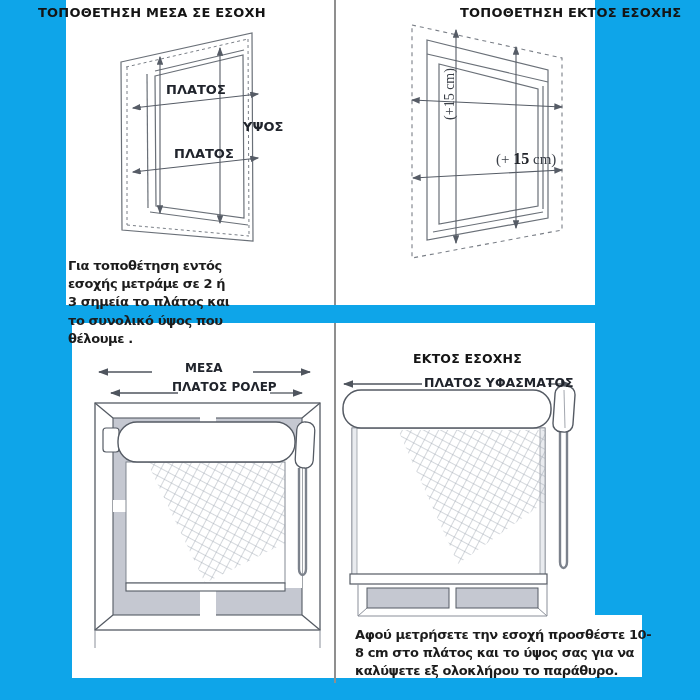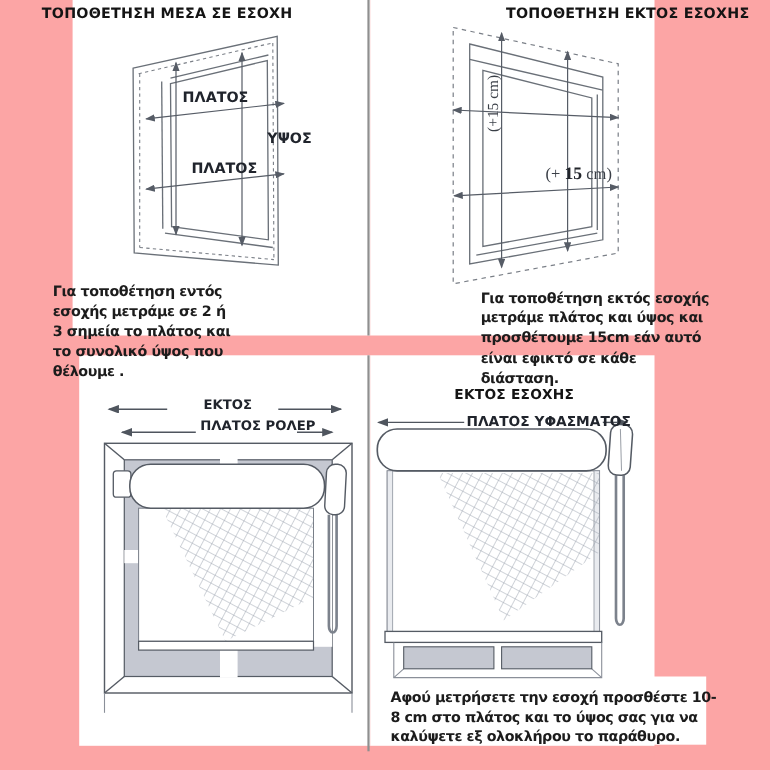--- a/index.html
+++ b/index.html
@@ -1,18 +1,18 @@
 <!DOCTYPE html>
 <html><head>
 <meta charset="utf-8">
 <style>
   html,body{margin:0;padding:0;}
   .page{
     position:relative; width:700px; height:700px;
-    background:#fca5a5; overflow:hidden;
+    background:#0ea5e9; overflow:hidden;
     font-family:"DejaVu Sans","Liberation Sans",sans-serif;
   }
   .panel{position:absolute;background:#ffffff;}
   .divider{position:absolute;width:2px;background:#8f8f8f;}
   .title{
     position:absolute; font-weight:bold; font-size:13px; color:#141414;
     letter-spacing:0.2px; white-space:nowrap;
   }
   .para{
     position:absolute; font-weight:bold; font-size:13px; line-height:1.4;
@@ -78,21 +78,21 @@
       <line x1="150" y1="28" x2="150" y2="203" marker-start="url(#m1)" marker-end="url(#m1)"></line>
       <line x1="63" y1="88" x2="188" y2="74" marker-start="url(#m1)" marker-end="url(#m1)"></line>
       <line x1="63" y1="152" x2="188" y2="138" marker-start="url(#m1)" marker-end="url(#m1)"></line>
     </g>
   </svg>
 
   <div class="dlabel big" style="left:166px;top:82px;">ΠΛΑΤΟΣ</div>
   <div class="dlabel big" style="left:243px;top:119px;">ΥΨΟΣ</div>
   <div class="dlabel big" style="left:174px;top:146px;">ΠΛΑΤΟΣ</div>
 
-  <div class="para" style="left:48px;top:257px;width:165px;">Για τοποθέτηση εντός εσοχής μετράμε σε 2 ή 3 σημεία το πλάτος και το συνολικό ύψος που θέλουμε .</div>
+  <div class="para" style="left:68px;top:257px;width:165px;">Για τοποθέτηση εντός εσοχής μετράμε σε 2 ή 3 σημεία το πλάτος και το συνολικό ύψος που θέλουμε .</div>
 
   <div class="title" style="left:460px;top:5px;">ΤΟΠΟΘΕΤΗΣΗ ΕΚΤΟΣ ΕΣΟΧΗΣ</div>
 
   <svg style="left:400px;top:16px;" width="275" height="252" viewBox="0 0 275 252">
     <defs>
       <marker id="m2" viewBox="0 0 8 6" refX="7" refY="3" markerWidth="8" markerHeight="6" orient="auto-start-reverse">
         <path d="M0,0 L8,3 L0,6 z" fill="#565c66"></path>
       </marker>
     </defs>
 
@@ -114,21 +114,20 @@
     </g>
   </svg>
 
   <div class="serif-label rot" style="left:405px;top:86px;width:90px;font-size:14px;">(+15 cm)</div>
   <div class="serif-label" style="left:496px;top:150px;">
     <span>(+</span>
     <b>15</b>
     <span>cm)</span>
   </div>
 
-  <div class="para" style="left:437px;top:263px;width:210px;">Για  τοποθέτηση εκτός εσοχής μετράμε πλάτος και ύψος και προσθέτουμε 15cm εάν αυτό είναι εφικτό σε κάθε διάσταση.</div>
 
   <svg style="left:85px;top:355px;" width="250" height="300" viewBox="0 0 250 300">
     <defs>
       <marker id="m3" viewBox="0 0 8 6" refX="7" refY="3" markerWidth="8" markerHeight="6" orient="auto-start-reverse">
         <path d="M0,0 L8,3 L0,6 z" fill="#4f555e"></path>
       </marker>
       <pattern id="netp1" width="8" height="8" patternUnits="userSpaceOnUse" patternTransform="rotate(28)">
         <path d="M0,0 L0,8 M0,0 L8,0" stroke="#9aa1ad" stroke-width="0.9" fill="none"></path>
       </pattern>
     </defs>
@@ -166,22 +165,22 @@
     <polygon points="62,107 200,107 200,188 120,228" fill="url(#netp1)" opacity="0.95"></polygon>
     <rect x="41" y="228" width="159" height="8" fill="#ffffff" stroke="#555b64" stroke-width="1.1"></rect>
 
     <path d="M214,113 L214,214 A3.5,6 0 0 0 221,214 L221,113" fill="none" stroke="#7c828c" stroke-width="2.4"></path>
 
     <rect x="18" y="73" width="16" height="24" rx="3" fill="#ffffff" stroke="#555b64" stroke-width="1.2"></rect>
     <rect x="33" y="67" width="177" height="40" rx="19" fill="#ffffff" stroke="#555b64" stroke-width="1.4"></rect>
     <rect x="211" y="67" width="18" height="46" rx="8" fill="#ffffff" stroke="#555b64" stroke-width="1.3" transform="rotate(3 220 90)"></rect>
   </svg>
 
-  <div class="dlabel small" style="left:185px;top:361px;">ΕΚΤΟΣ</div>
-  <div class="dlabel small" style="left:182px;top:380px;">ΠΛΑΤΟΣ ΡΟΛΕΡ</div>
+  <div class="dlabel small" style="left:185px;top:361px;">ΜΕΣΑ</div>
+  <div class="dlabel small" style="left:172px;top:380px;">ΠΛΑΤΟΣ ΡΟΛΕΡ</div>
 
   <div class="title" style="left:413px;top:351px;font-size:12.5px;text-align:center;">ΕΚΤΟΣ ΕΣΟΧΗΣ</div>
 
   <svg style="left:340px;top:376px;" width="310" height="250" viewBox="0 0 310 250">
     <defs>
       <marker id="m4" viewBox="0 0 8 6" refX="7" refY="3" markerWidth="8" markerHeight="6" orient="auto-start-reverse">
         <path d="M0,0 L8,3 L0,6 z" fill="#4f555e"></path>
       </marker>
       <pattern id="netp2" width="8" height="8" patternUnits="userSpaceOnUse" patternTransform="rotate(28)">
         <path d="M0,0 L0,8 M0,0 L8,0" stroke="#9aa1ad" stroke-width="0.9" fill="none"></path>

